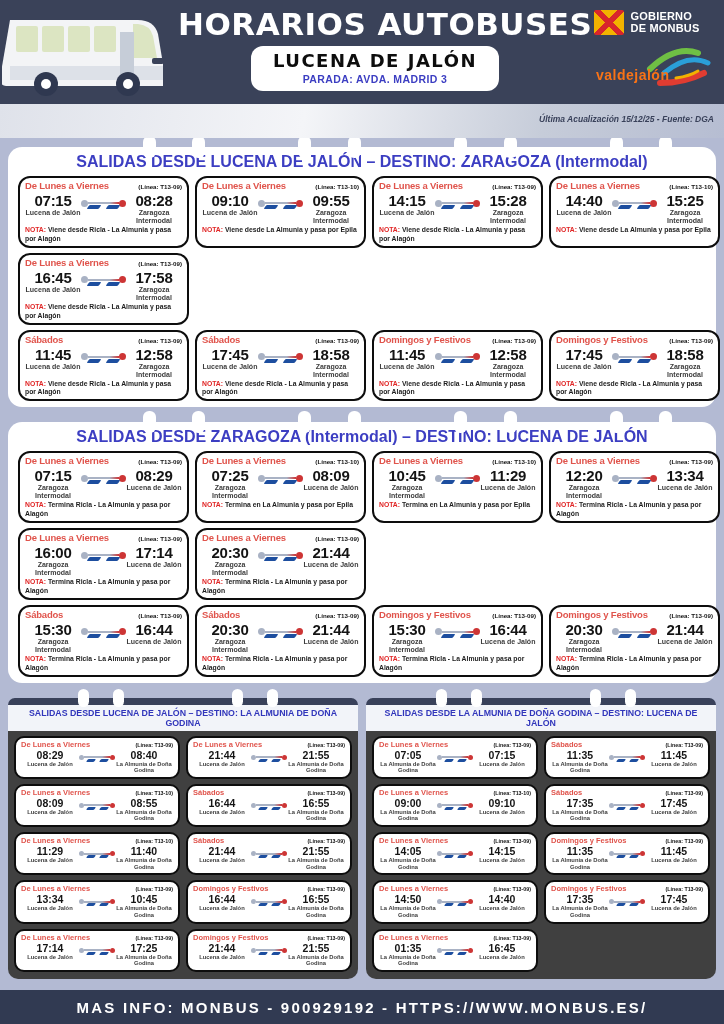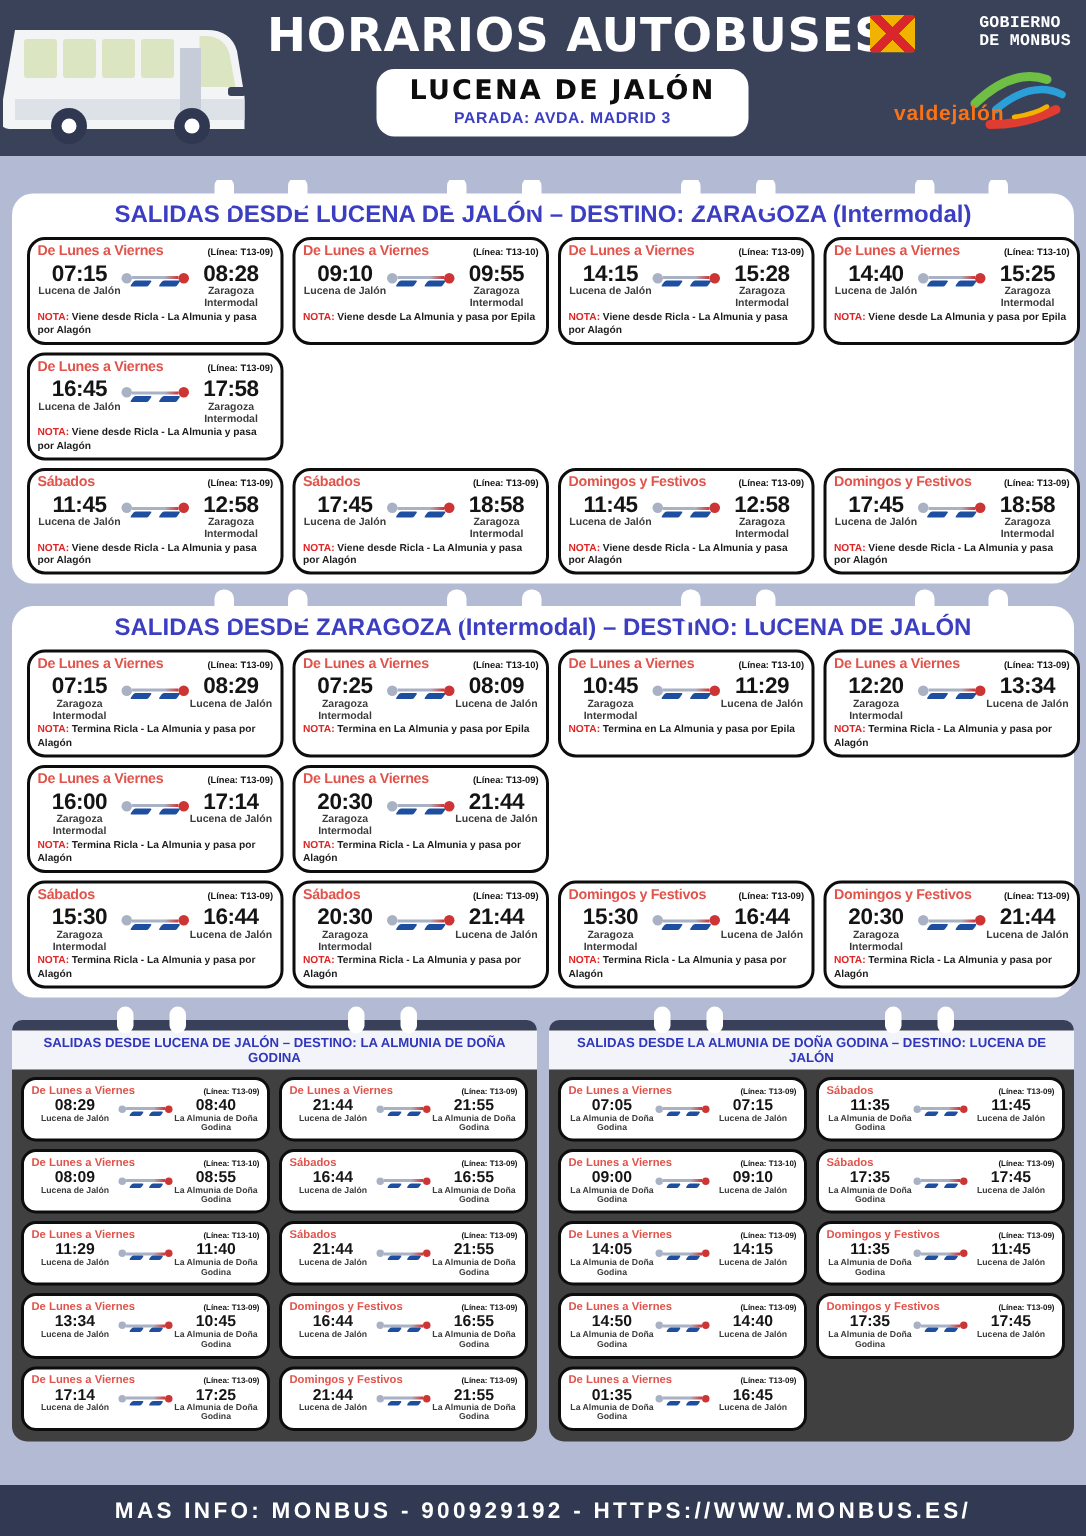--- a/index.html
+++ b/index.html
@@ -13,35 +13,35 @@
   }
   
   header { position: relative; height: 104px; background: #3a4259; flex: none; }
   .bus { position: absolute; left: 2px; top: 8px; }
   .head-center { position: absolute; left: 178px; right: 152px; top: 6px; text-align: center; }
   .main-title { color:#fff; font-family:"DejaVu Sans",sans-serif; font-weight: 900; font-size: 31px; letter-spacing: 0.5px; white-space: nowrap; }
   .stop-box { display:inline-block; background:#fff; border-radius: 12px; padding: 4px 22px 6px; margin-top: 4px; }
   .stop-name { font-family:"DejaVu Sans",sans-serif; font-weight: 900; font-size: 18px; color:#0d0d0d; letter-spacing: 1.5px; white-space: nowrap; }
   .stop-detail { font-size: 10.5px; font-weight: 800; color:#3c3ec2; margin-top: 2px; letter-spacing: 0.4px; }
   .head-right { position:absolute; right: 10px; top: 10px; width: 134px; }
-  .gob-logo { display:flex; align-items:center; gap:6px; justify-content:space-between;font-family:Liberation Mono, monospace; }
+  .gob-logo { display:flex; align-items:center; gap:6px; justify-content:center; }
   .flag { width: 30px; height: 25px; flex:none; border-radius:2px;
     background:
       linear-gradient(45deg, transparent 42%, #d8262c 42%, #d8262c 58%, transparent 58%),
       linear-gradient(-45deg, transparent 42%, #d8262c 42%, #d8262c 58%, transparent 58%),
       #f2b200; }
   .gob-text { color:#fff; font-weight: 900; font-size: 11px; line-height: 1.05; text-align:left; letter-spacing:0.2px; }
   .vj-logo { position: relative; height: 46px; margin-top: 8px; }
   .vj-text { position:absolute; left: 16px; bottom: 6px; color:#f97316; font-weight:800; font-size: 14px; letter-spacing: 0.5px; }
   
   .band { height: 34px; flex:none; position: relative;
     background: linear-gradient(100deg, #dfe2ea 0%, #f4f5f8 42%, #c6ccd9 75%, #b6bdd2 100%); }
   .update-note { position:absolute; right: 10px; top: 10px; font-style: italic; font-size: 8.5px; font-weight: 600; color:#39415a; }
   
-  main { flex: 1; padding: 9px 8px 0; overflow: hidden; margin-top: 16px; }
+  main { flex: 1; padding: 9px 8px 0; overflow: hidden; }
   .route-section { position: relative; background:#fff; border-radius: 14px; padding: 4px 10px 1px; margin-bottom: 15px; }
   .tab { position: absolute; top: -11px; width: 13px; height: 22px; background: #fff; border-radius: 6px; }
   .section-title { text-align:center; color:#3c3ec2; font-size: 16px; font-weight: 800; margin: 2px 0 5px; }
   .card-row { display: flex; gap: 6px; margin-bottom: 5px; }
   .bcard { flex: 0 0 calc(25% - 4.5px); background:#fff; border: 2.5px solid #0d0d0d; border-radius: 12px; padding: 2px 5px 2px; }
   .bc-head { display:flex; justify-content:space-between; align-items:baseline; gap: 2px; }
   .bc-day { color:#e0544c; font-weight:800; font-size: 9.5px; white-space:nowrap; letter-spacing:-0.2px; }
   .bc-linea { font-size: 6.2px; font-weight: 800; color:#111; white-space:nowrap; }
   .bc-times { display:flex; align-items:flex-start; margin-top: 1px; }
   .bc-end { flex: 0 0 56px; text-align:center; }
@@ -122,20 +122,23 @@
           <path d="M70 26 Q95 2 118 10" stroke="#6fbf44" stroke-width="6" fill="none" stroke-linecap="round"></path>
           <path d="M84 30 Q108 10 128 20" stroke="#2a9fd8" stroke-width="5" fill="none" stroke-linecap="round"></path>
           <path d="M80 40 Q104 40 124 30" stroke="#e03c31" stroke-width="6" fill="none" stroke-linecap="round"></path>
           <path d="M96 35 Q110 33 118 28" stroke="#f2b200" stroke-width="3" fill="none" stroke-linecap="round"></path>
         </svg>
         <span class="vj-text">valdejalón</span>
       </div>
     </div>
   </header>
 
+  <div class="band">
+    <span class="update-note">Última Acualización 15/12/25 - Fuente: DGA</span>
+  </div>
 
   <main>
     <section class="route-section">
       <h2 class="section-title">SALIDAS DESDE LUCENA DE JALÓN – DESTINO: ZARAGOZA (Intermodal)</h2>
       <div class="rows">
           <div class="card-row">
             <article class="bcard">
     <div class="bc-head">
       <span class="bc-day">De Lunes a Viernes</span>
       <span class="bc-linea">(Línea: T13-09)</span>

